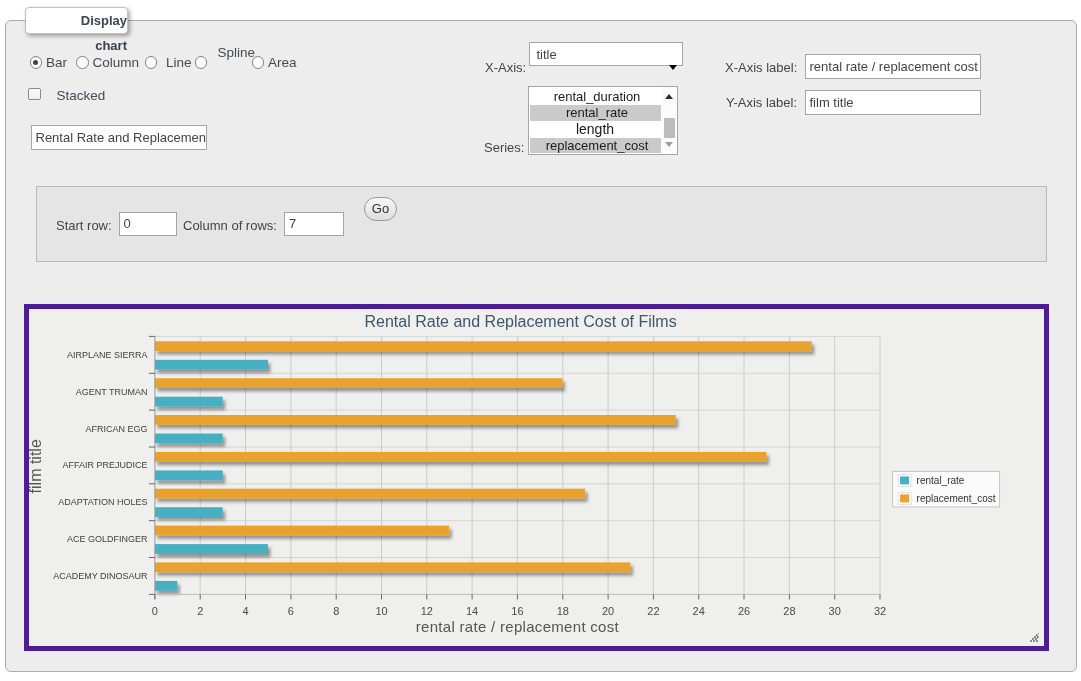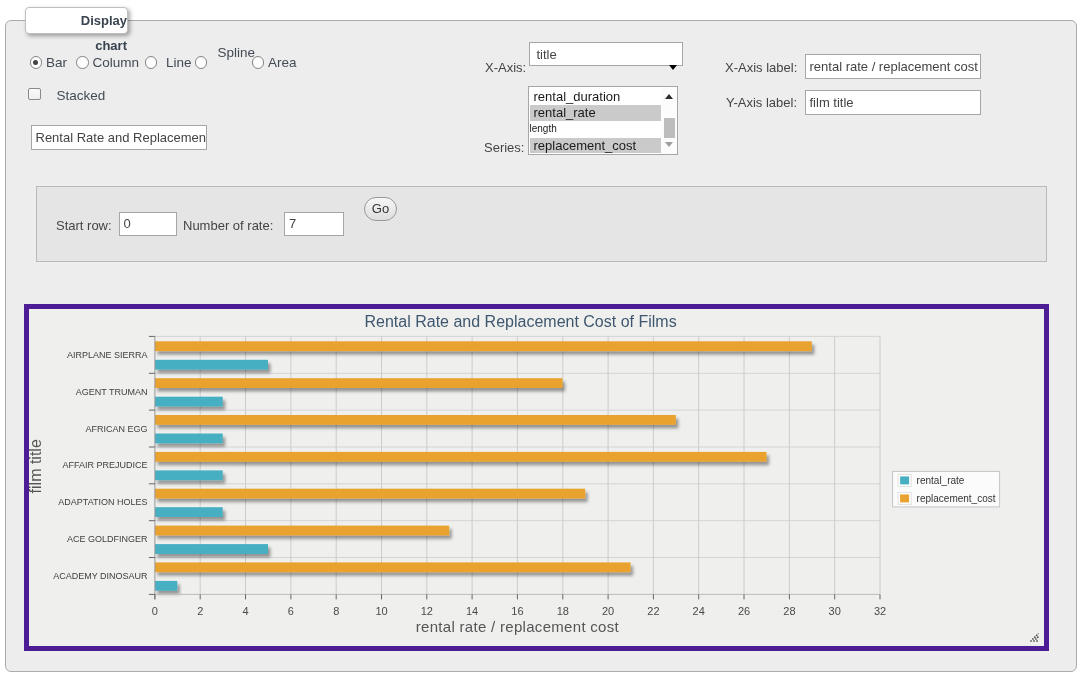--- a/index.html
+++ b/index.html
@@ -1,17 +1,17 @@
 <!DOCTYPE html>
 <html><head>
 <meta charset="utf-8">
 <style>
 * { margin:0; padding:0; box-sizing:border-box; }
 html,body { width:1081px; height:681px; background:#fff; font-family:"Liberation Sans",sans-serif; }
-.abs { position:absolute; }
+.abs { position:absolute;text-align:center; }
 .lbl { position:absolute; font-size:13px; color:#444; white-space:nowrap; }
 .inp { position:absolute; background:#fff; border:1px solid #A6A6A6; font-size:13px; color:#444;
        padding:0 0 0 4px; line-height:21px; white-space:nowrap; overflow:hidden; }
 .radio { position:absolute; width:12.5px; height:12.5px; border:1px solid #858585; border-radius:50%;
          background:#FDFDFD; }
 .radio.on::after { content:""; position:absolute; left:2.75px; top:2.75px; width:5px; height:5px;
                    border-radius:50%; background:#434343; }
 .rlbl { position:absolute; font-size:13.5px; color:#434A54; white-space:nowrap; }
 </style>
 </head>
@@ -38,39 +38,39 @@
 <div class="inp" style="left:30.5px;top:125px;width:176px;height:24.7px;line-height:23px;">Rental Rate and Replacement Cost</div>
 
 <div class="lbl" style="left:485px;top:60px;">X-Axis:</div>
 <div class="inp" style="left:528.5px;top:42px;width:154px;height:24px;line-height:23px;padding-left:7px;">title</div>
 <div class="abs" style="left:668.5px;top:65px;width:0;height:0;border-left:4px solid transparent;border-right:4px solid transparent;border-top:5px solid #000;"></div>
 
 <div class="lbl" style="left:484px;top:140px;">Series:</div>
 <div class="abs" style="left:527.5px;top:85.5px;width:150.5px;height:69px;background:#fff;border:1px solid #A6A6A6;overflow:hidden;">
   <div style="position:absolute;left:1px;top:2.5px;width:131px;height:16.2px;font-size:13px;color:#1a1a1a;padding-left:4px;line-height:16px;">rental_duration</div>
   <div style="position:absolute;left:1px;top:18.7px;width:131px;height:16.2px;font-size:13px;color:#1a1a1a;padding-left:4px;line-height:16px;background:#CACACA;">rental_rate</div>
-  <div style="position:absolute;left:1px;top:34.9px;width:131px;height:16.2px;font-size:10px;color:#1a1a1a;padding-left:0;line-height:16px;">length</div>
+  <div style="position:absolute;left:1px;top:34.9px;width:131px;height:16.2px;font-size:14px;color:#1a1a1a;padding-left:0;line-height:16px;">length</div>
   <div style="position:absolute;left:1px;top:51.1px;width:131px;height:15.4px;font-size:13px;color:#1a1a1a;padding-left:4px;line-height:15px;background:#CACACA;">replacement_cost</div>
 
   <div style="position:absolute;right:0;top:0;width:16px;height:67px;background:#FCFCFC;"></div>
   <div style="position:absolute;right:4px;top:7px;width:0;height:0;border-left:4.5px solid transparent;border-right:4.5px solid transparent;border-bottom:5px solid #2B2B2B;"></div>
   <div style="position:absolute;right:2.5px;top:31px;width:11px;height:20px;background:#BDBDBD;"></div>
   <div style="position:absolute;right:4px;top:55px;width:0;height:0;border-left:4.5px solid transparent;border-right:4.5px solid transparent;border-top:5px solid #9E9E9E;"></div>
 </div>
 
 <div class="lbl" style="left:725px;top:60px;">X-Axis label:</div>
 <div class="inp" style="left:804.5px;top:54px;width:176.5px;height:24.5px;line-height:23px;">rental rate / replacement cost</div>
 
 <div class="lbl" style="left:726px;top:95px;">Y-Axis label:</div>
 <div class="inp" style="left:804.5px;top:90px;width:176.5px;height:24.5px;line-height:23px;">film title</div>
 
 <div class="abs" style="left:35.5px;top:186px;width:1011.5px;height:76px;background:#E5E5E5;border:1px solid #B9B9B9;"></div>
 <div class="lbl" style="left:56px;top:217.5px;">Start row:</div>
 <div class="inp" style="left:118.5px;top:212px;width:58px;height:24.3px;line-height:22.5px;">0</div>
-<div class="lbl" style="left:183px;top:217.5px;">Number of rate:</div>
+<div class="lbl" style="left:183px;top:217.5px;">Column of rows:</div>
 <div class="inp" style="left:284px;top:212px;width:60px;height:24.3px;line-height:22.5px;">7</div>
 <div class="abs" style="left:364px;top:197px;width:33px;height:24.3px;border:1px solid #989898;border-radius:12px;background:linear-gradient(#F6F6F6,#DEDEDE);font-size:13px;color:#333;text-align:center;line-height:22px;">Go</div>
 
 <div class="abs" style="left:24px;top:304px;width:1024.5px;height:347px;background:#EFEFEE;border:5px solid #4c1d95;">
 <svg width="1022" height="345" viewBox="0 0 1022 345" style="position:absolute;left:0;top:0;font-family:'Liberation Sans',sans-serif;">
 <defs>
         <filter id="bsh" x="-20%" y="-60%" width="140%" height="260%">
           <feDropShadow dx="2.5" dy="3.5" stdDeviation="1.8" flood-color="#000000" flood-opacity="0.38"></feDropShadow>
         </filter>
       </defs>

